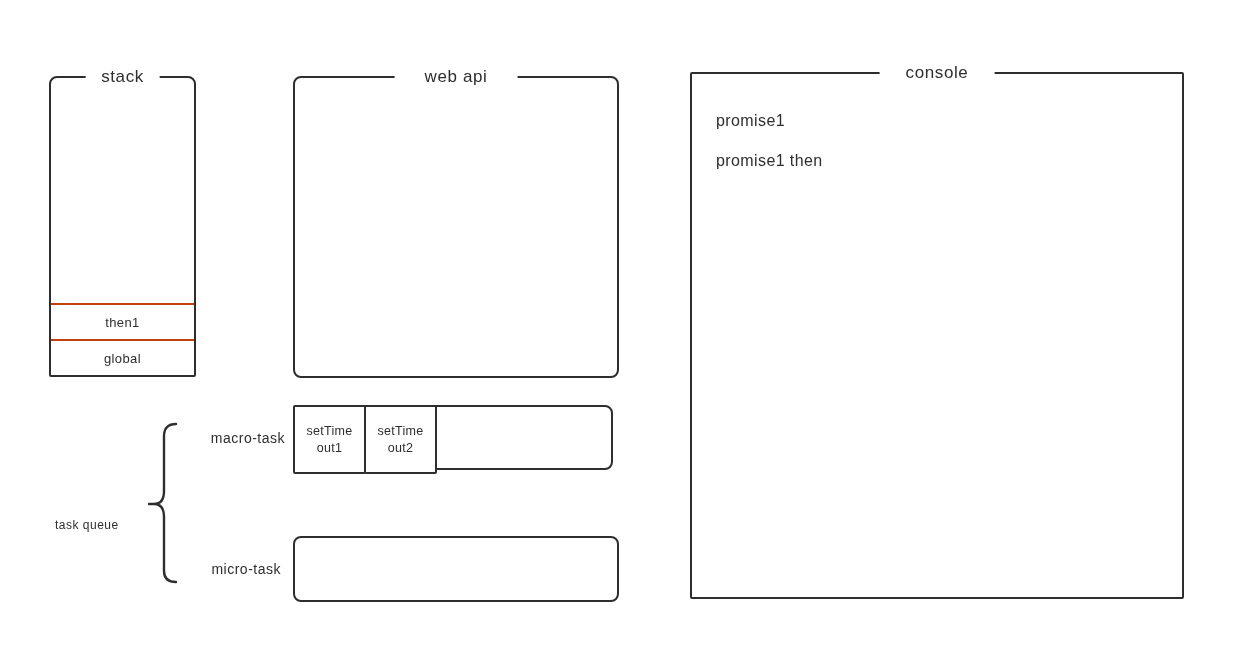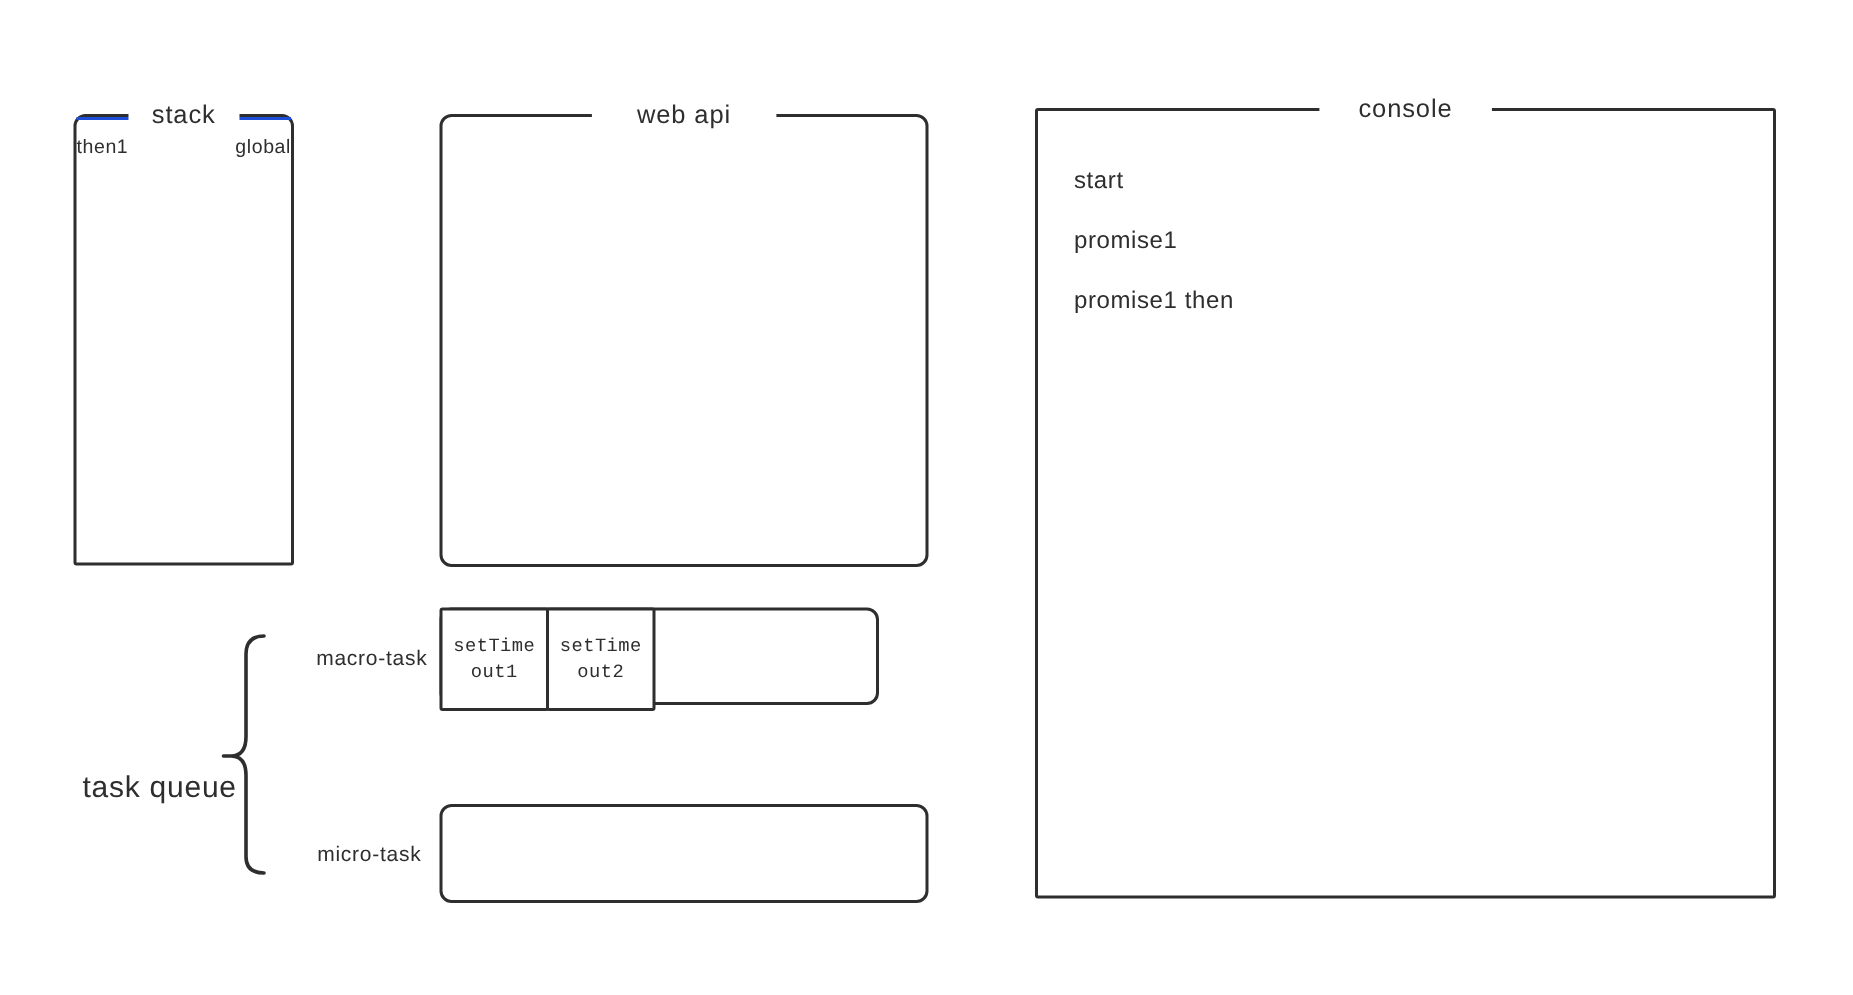--- a/index.html
+++ b/index.html
@@ -26,26 +26,26 @@
     background: #ffffff;
     font-size: 17px;
     letter-spacing: 0.6px;
     white-space: nowrap;
     line-height: 22px;
   }
   
   .stack-panel {
     left: 49px; top: 76px; width: 147px; height: 301px;
     border-radius: 8px 8px 2px 2px;
-    display: flex; flex-direction: row; justify-content: space-between;
+    display: flex; flex-direction: column; justify-content: flex-end;
   }
   .stack-panel .panel-title { padding: 0 16px; }
   .stack-frame {
     height: 36px;
-    border-top: 2px solid #1d4ed8;
+    border-top: 2px solid #c2410c;
     display: flex; align-items: center; justify-content: center;
     font-size: 13px;
     letter-spacing: 0.4px;
   }
   
   .webapi-panel {
     left: 293px; top: 76px; width: 326px; height: 302px;
     border-radius: 8px;
   }
   .webapi-panel .panel-title { padding: 0 30px; }
@@ -68,30 +68,30 @@
     display: flex; align-items: center; justify-content: flex-end;
     font-size: 14px;
     letter-spacing: 0.5px;
   }
   .macro-label { left: 150px; top: 405px; width: 135px; height: 65px; }
   .micro-label { left: 150px; top: 536px; width: 131px; height: 66px; }
   .taskqueue-label {
     position: absolute;
     left: 55px; top: 500px; height: 50px;
     display: flex; align-items: center;
-    font-size: 20px;
+    font-size: 12px;
     letter-spacing: 0.5px;
   }
   .queue-box {
     position: absolute;
     border: 2px solid #2e2e2e;
     border-radius: 8px;
     background: #ffffff;
   }
-  .macro-box { left: 293px; top: 405px; width: 293px; height: 65px; font-family: Liberation Mono, monospace; }
+  .macro-box { left: 293px; top: 405px; width: 320px; height: 65px; }
   .micro-box { left: 293px; top: 536px; width: 326px; height: 66px; }
   .task-cell {
     position: absolute;
     top: -2px;
     width: 73px; height: 69px;
     border: 2px solid #2e2e2e;
     border-radius: 2px;
     background: #ffffff;
     display: flex; align-items: center; justify-content: center;
     text-align: center;
@@ -115,21 +115,20 @@
     <div class="stack-frame">global</div>
   </div>
 
   <div class="panel webapi-panel">
     <span class="panel-title">web api</span>
   </div>
 
   <div class="panel console-panel">
     <span class="panel-title">console</span>
     <div class="console-logs">
-      <div class="console-log">start</div>
       <div class="console-log">promise1</div>
       <div class="console-log">promise1 then</div>
     </div>
   </div>
 
   <div class="taskqueue-label">task queue</div>
   <svg class="brace-svg" width="34" height="164" viewBox="0 0 34 164">
     <path d="M29 3 Q17 3 17 15 L17 70 Q17 83 7 83 L2 83 M7 83 Q17 83 17 96 L17 150 Q17 161 29 161" fill="none" stroke="#2e2e2e" stroke-width="2.4" stroke-linecap="round" stroke-linejoin="round"></path>
   </svg>
 

